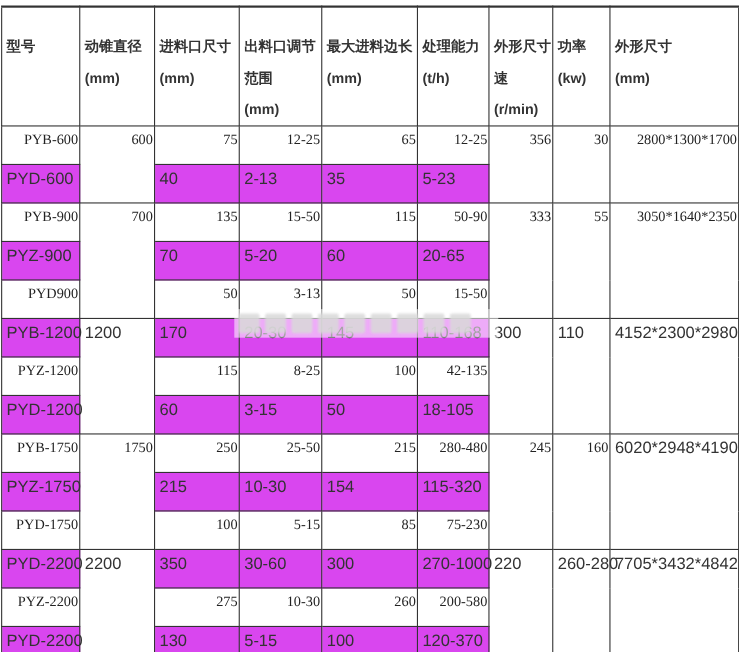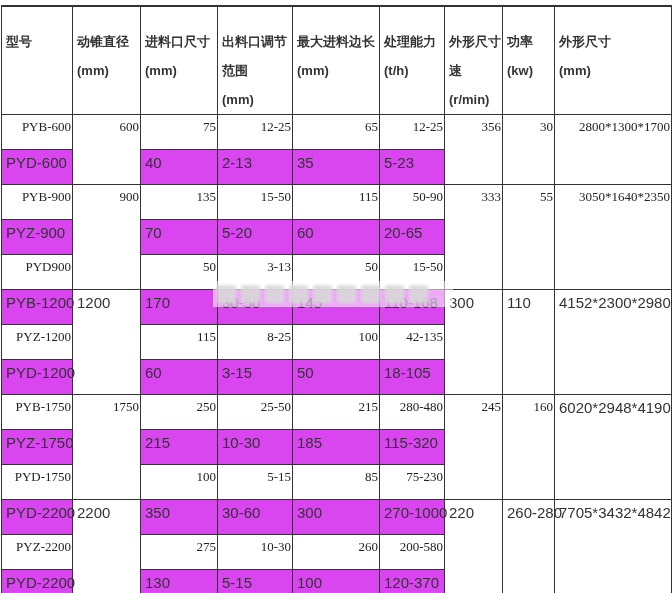--- a/index.html
+++ b/index.html
@@ -117,21 +117,21 @@
     <tr>
       <td class="sn g">PYD-600</td>
       <td class="sn g">40</td>
       <td class="sn g">2-13</td>
       <td class="sn g">35</td>
       <td class="sn g">5-23</td>
     </tr>
 
     <tr>
       <td class="sf">PYB-900</td>
-      <td class="sf" rowspan="3">900</td>
+      <td class="sf" rowspan="3">700</td>
       <td class="sf">135</td>
       <td class="sf">15-50</td>
       <td class="sf">115</td>
       <td class="sf">50-90</td>
       <td class="sf" rowspan="3">333</td>
       <td class="sf" rowspan="3">55</td>
       <td class="sf" rowspan="3">3050*1640*2350</td>
     </tr>
     <tr>
       <td class="sn g">PYZ-900</td>
@@ -145,21 +145,21 @@
       <td class="sf">50</td>
       <td class="sf">3-13</td>
       <td class="sf">50</td>
       <td class="sf">15-50</td>
     </tr>
 
     <tr>
       <td class="sn g">PYB-1200</td>
       <td class="sn" rowspan="3">1200</td>
       <td class="sn g">170</td>
-      <td class="sn g">30-50</td>
+      <td class="sn g">20-30</td>
       <td class="sn g">145</td>
       <td class="sn g">110-168</td>
       <td class="sn" rowspan="3">300</td>
       <td class="sn" rowspan="3">110</td>
       <td class="sn" rowspan="3">4152*2300*2980</td>
     </tr>
     <tr>
       <td class="sf">PYZ-1200</td>
       <td class="sf">115</td>
       <td class="sf">8-25</td>
@@ -182,21 +182,21 @@
       <td class="sf">215</td>
       <td class="sf">280-480</td>
       <td class="sf" rowspan="3">245</td>
       <td class="sf" rowspan="3">160</td>
       <td class="sn" rowspan="3">6020*2948*4190</td>
     </tr>
     <tr>
       <td class="sn g">PYZ-1750</td>
       <td class="sn g">215</td>
       <td class="sn g">10-30</td>
-      <td class="sn g">185</td>
+      <td class="sn g">154</td>
       <td class="sn g">115-320</td>
     </tr>
     <tr>
       <td class="sf">PYD-1750</td>
       <td class="sf">100</td>
       <td class="sf">5-15</td>
       <td class="sf">85</td>
       <td class="sf">75-230</td>
     </tr>
 

